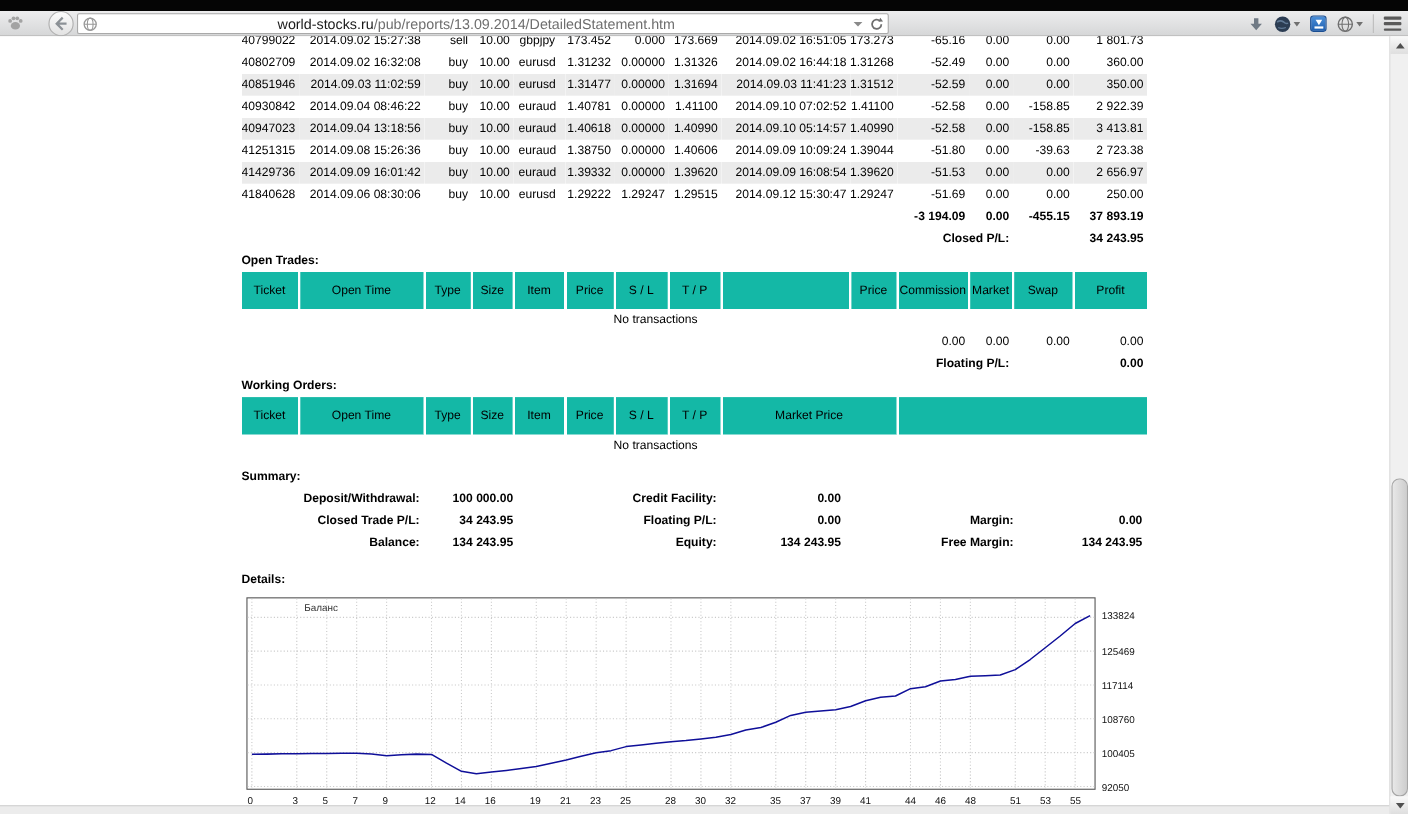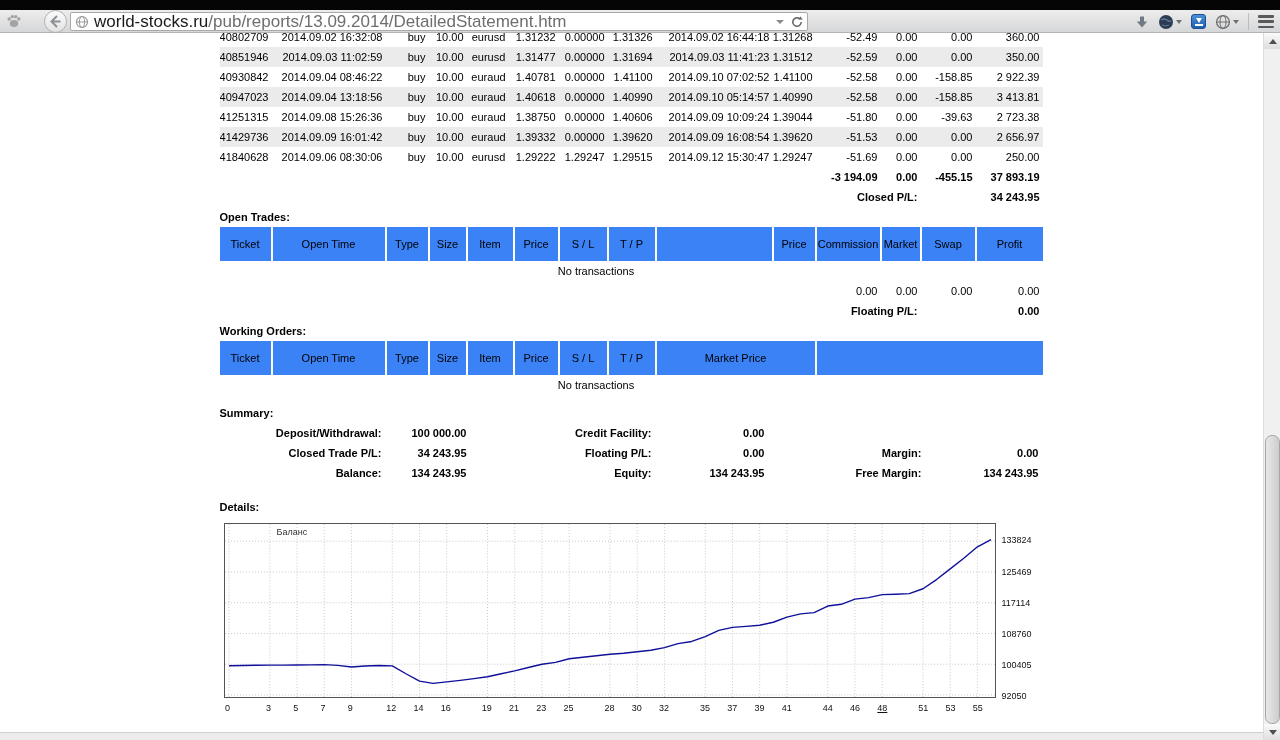--- a/index.html
+++ b/index.html
@@ -9,21 +9,21 @@
 
   
   .top-strip { position:absolute; left:0; top:0; width:1280px; height:10px; background:#050505; }
   .toolbar { position:absolute; left:0; top:10px; width:1280px; height:23px;
              background:linear-gradient(#ededee,#d6d7d8); border-bottom:1px solid #b4b4b4; }
   .paw { position:absolute; left:6px; top:3px; width:16px; height:16px; }
   .back-btn { position:absolute; left:44px; top:0; width:23px; height:23px; border-radius:50%;
               border:1px solid #b0b0b0; background:linear-gradient(#fcfcfc,#e2e2e2); }
   .urlbar { position:absolute; left:70px; top:2px; width:738px; height:19px; background:#fff;
             border:1px solid #a9a9a9; border-radius:2px; display:flex; align-items:center; padding:0 3px 0 4px; }
-  .url-text { flex:1; font-size:17px; white-space:nowrap; overflow:hidden; margin-left:5px; }
+  .url-text { flex:1; font-size:13px; white-space:nowrap; overflow:hidden; margin-left:5px;text-align:center; }
   .url-text .dom { color:#1a1a1a; }
   .url-text .path { color:#6e6e6e; }
   .url-caret { width:0; height:0; border-left:4px solid transparent; border-right:4px solid transparent;
                border-top:4px solid #8a8a8a; margin:0 6px 0 4px; }
   .tb-icons { position:absolute; right:6px; top:0; height:23px; display:flex; align-items:center; gap:9px; }
   .tb-group { display:flex; align-items:center; gap:2px; }
   .caret-sm { width:0; height:0; border-left:3.5px solid transparent; border-right:3.5px solid transparent;
               border-top:4px solid #707070; }
   .blue-sq { width:15px; height:15px; border-radius:3px; background:linear-gradient(#4b8fd9,#1f5fb0);
              border:1px solid #1b4e92; position:relative; }
@@ -33,21 +33,21 @@
   .hamburger { width:16px; height:13px; display:flex; flex-direction:column; justify-content:space-between; }
   .hamburger span { display:block; height:2.5px; background:#5a5a5a; border-radius:1px; }
   .sep { width:1px; height:17px; background:#bcbcbc; }
 
   
   .page { position:absolute; left:0; top:33px; width:1263px; height:699px; background:#fff; overflow:hidden; }
   .report { width:824px; margin:-6px auto 0; font-size:11px; color:#000; }
   table { border-collapse:collapse; table-layout:fixed; }
   td,th { height:20px; line-height:20px; padding:0 3px 0 0; white-space:nowrap; overflow:hidden;
           font-size:11px; font-weight:normal; }
-  th { background:#3b82f6; text-align:center; padding:0; height:34px; line-height:18px;
+  th { background:#14b8a6; text-align:center; padding:0; height:34px; line-height:18px;
        border-right:2px solid #fff; }
   th:last-child { border-right:none; }
   tr.stripe td { background:#ebebeb; }
   td.num { text-align:right; }
   td.ctr { text-align:center; }
   td.padl { padding-left:160px; }
   .b { font-weight:bold; }
   .title { font-weight:bold; font-size:11px; height:20px; line-height:20px; }
   .gap8 { margin-top:8px; }
   .gap14 { margin-top:14px; }
@@ -159,20 +159,36 @@
             <col style="width: 49px;">
             <col style="width: 48px;">
             <col style="width: 117px;">
             <col style="width: 43px;">
             <col style="width: 65px;">
             <col style="width: 40px;">
             <col style="width: 55px;">
             <col style="width: 67px;">
           </colgroup>
           <tbody>
+            <tr>
+              <td class="num">40799022</td>
+              <td class="num">2014.09.02 15:27:38</td>
+              <td class="num">sell</td>
+              <td class="num">10.00</td>
+              <td class="ctr">gbpjpy</td>
+              <td class="num">173.452</td>
+              <td class="num">0.000</td>
+              <td class="num">173.669</td>
+              <td class="num">2014.09.02 16:51:05</td>
+              <td class="num">173.273</td>
+              <td class="num">-65.16</td>
+              <td class="num">0.00</td>
+              <td class="num">0.00</td>
+              <td class="num">1 801.73</td>
+            </tr>
             <tr>
               <td class="num">40802709</td>
               <td class="num">2014.09.02 16:32:08</td>
               <td class="num">buy</td>
               <td class="num">10.00</td>
               <td class="ctr">eurusd</td>
               <td class="num">1.31232</td>
               <td class="num">0.00000</td>
               <td class="num">1.31326</td>
               <td class="num">2014.09.02 16:44:18</td>

